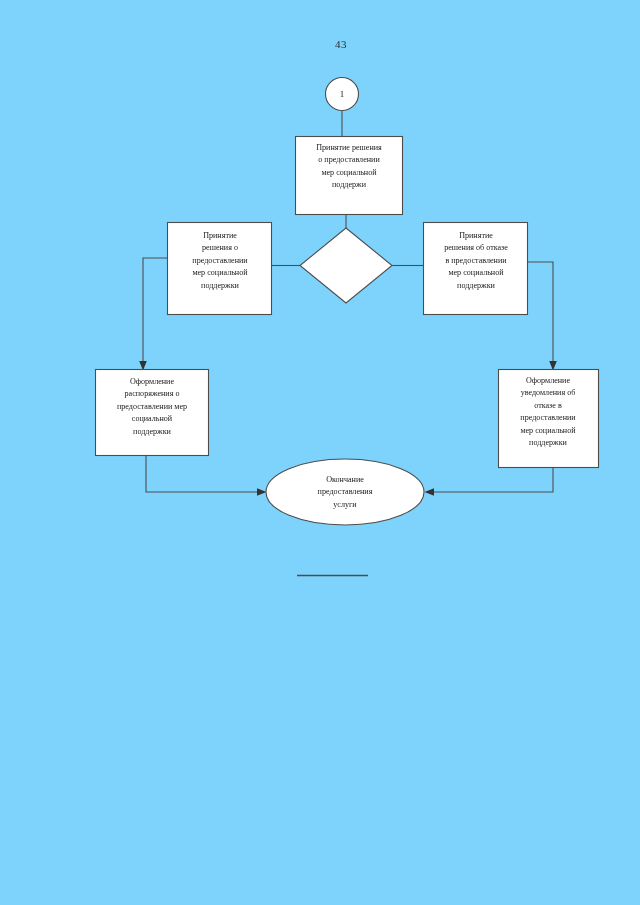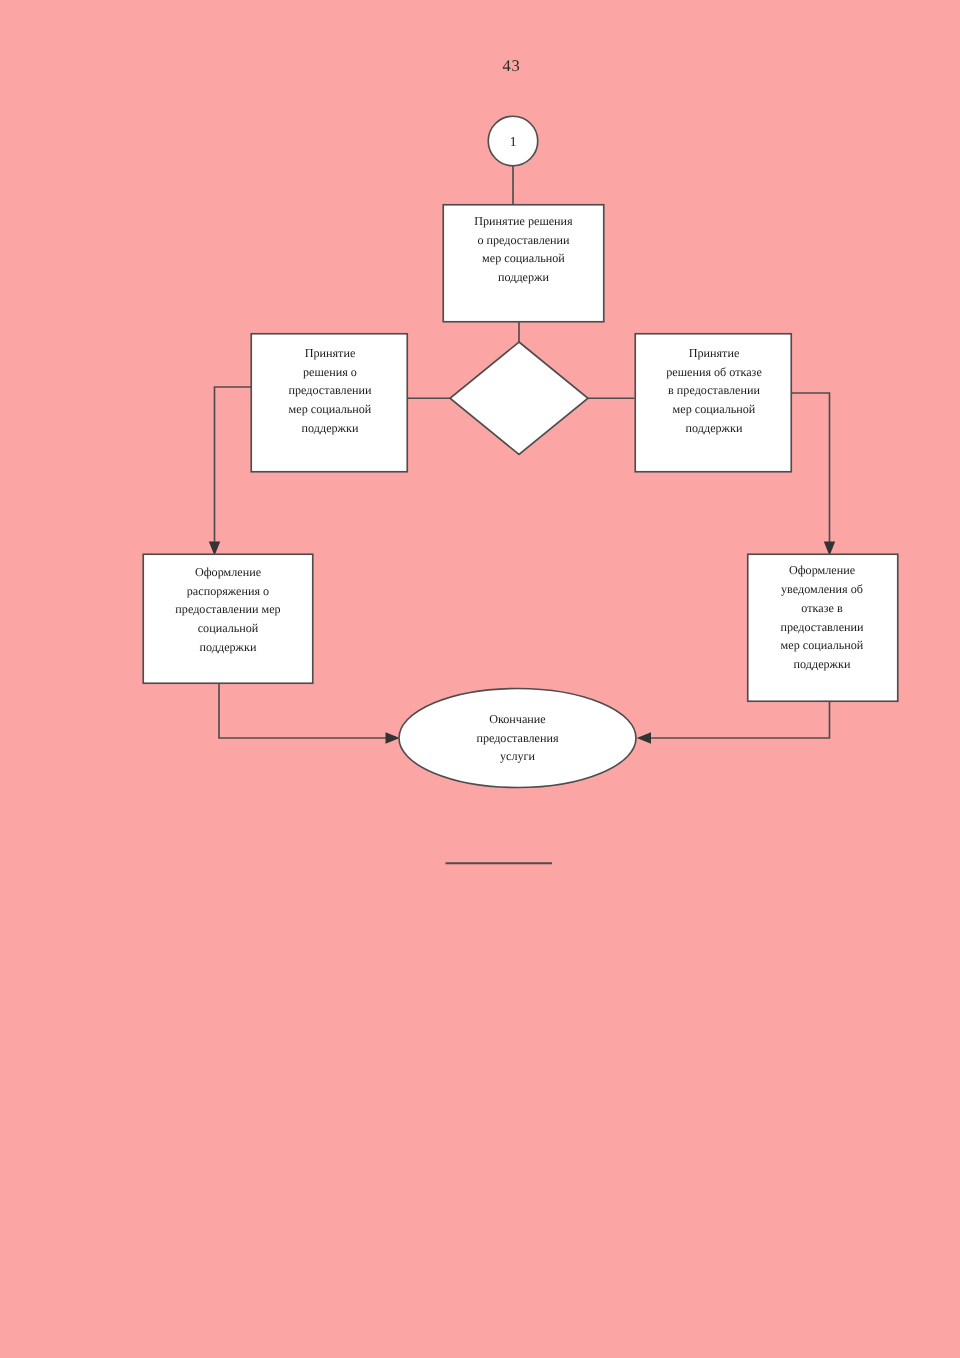--- a/index.html
+++ b/index.html
@@ -11,21 +11,21 @@
     width: 640px;
     height: 905px;
     font-family: "Liberation Serif", serif;
     color: #1a1a1a;
     overflow: hidden;
   }
   #page {
     position: relative;
     width: 640px;
     height: 905px;
-    background: #fca5a5;
+    background: #7dd3fc;
   }
   #page-number {
     position: absolute;
     top: 38px;
     left: 0;
     width: 682px;
     text-align: center;
     font-size: 11px;
     font-family: "Liberation Serif", serif;
     color: #2b2b2b;

